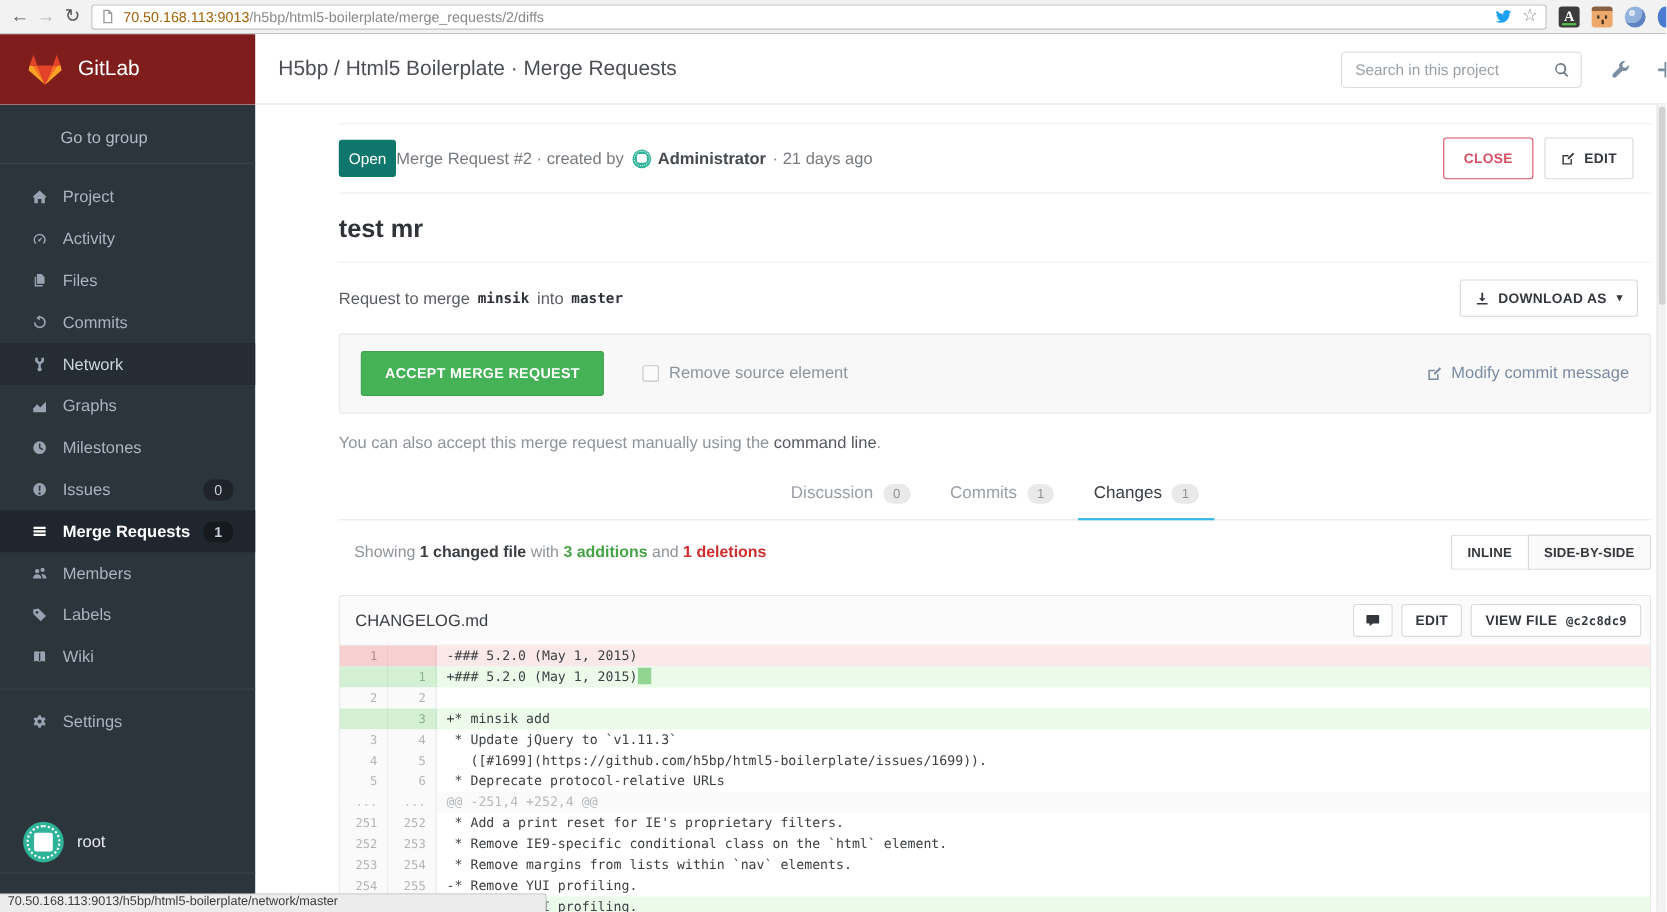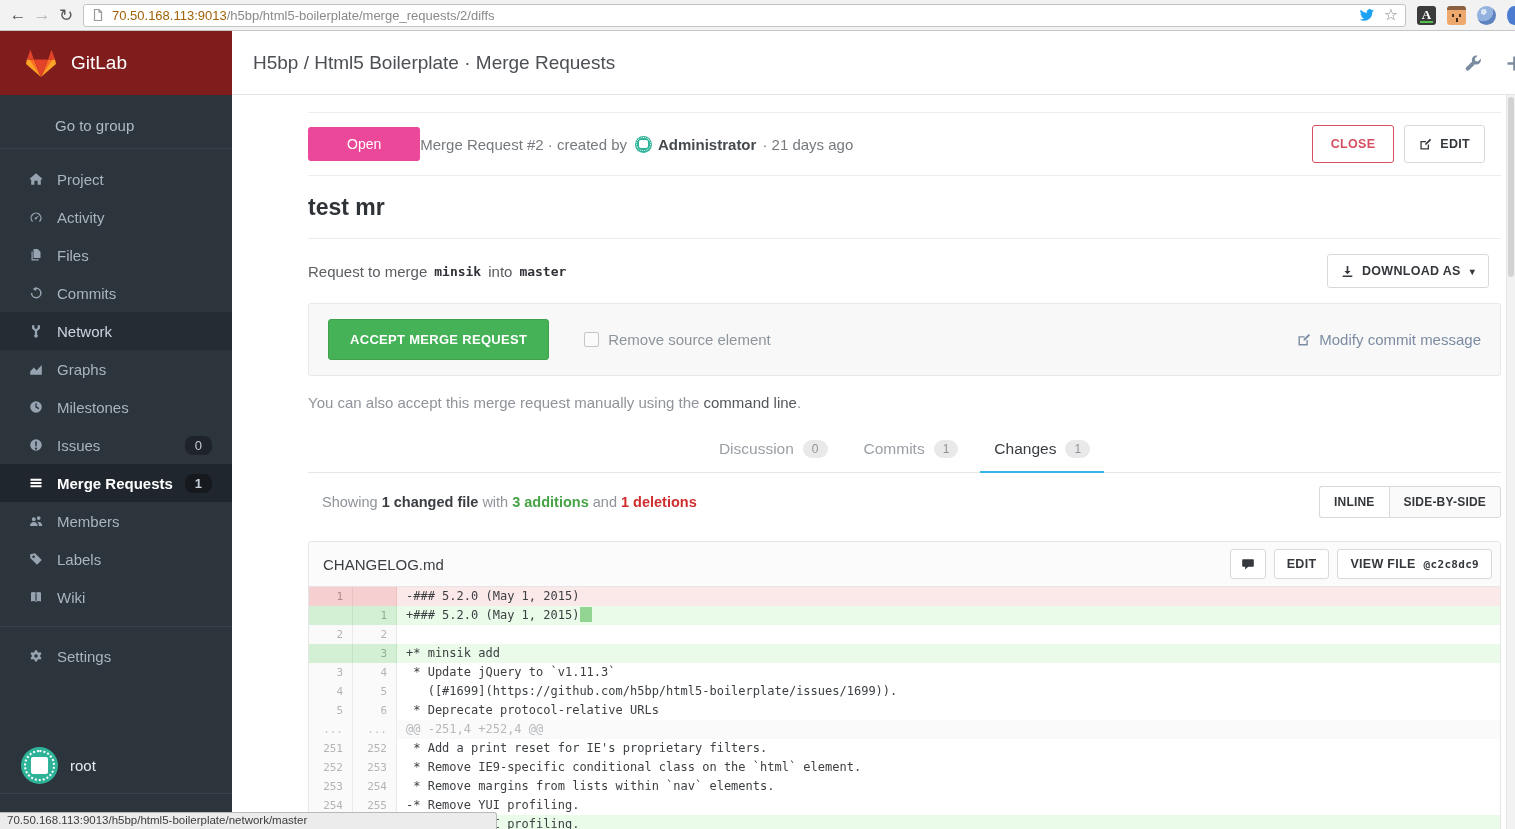--- a/index.html
+++ b/index.html
@@ -84,21 +84,21 @@
 
   
   #main { position:absolute; top:95px; left:232px; right:0; bottom:0; background:#fff; overflow:hidden; }
   #scrollbar { position:absolute; top:0; right:0; width:9px; bottom:0; background:#f2f2f2;
     border-left:1px solid #e5e5e5; z-index:30; }
   #scroll-thumb { position:absolute; top:2px; left:1px; width:6px; height:180px; background:#d2d2d2; border-radius:3px; }
   .container { margin:0 14px 0 76px; }
 
   .state-row { display:flex; align-items:center; margin-top:17px; padding:12px 0 12px;
     border-top:1px solid #ededed; border-bottom:1px solid #ededed; }
-  .status-badge { background:#ec4899; color:#fff; border-radius:3px; padding:9px 39px; font-size:14px; flex:none; }
+  .status-badge { background:#0f766e; color:#fff; border-radius:3px; padding:9px 9px; font-size:14px; flex:none; }
   .state-meta { color:#767a7e; font-size:15px; display:flex; align-items:center; white-space:nowrap; }
   .avatar-sm { width:17px; height:17px; margin:0 6px 0 8px; }
   .avatar-sm.identicon::after { border-width:1px; }
   .author-name { color:#454a4f; font-weight:bold; margin-right:6px; }
   .state-actions { margin-left:auto; margin-right:16px; display:flex; gap:10px; }
   .btn { background:#fff; border:1px solid #d9d9d9; border-radius:3px; color:#34383c;
     font-size:12.5px; font-weight:bold; display:flex; align-items:center; gap:8px; cursor:pointer;
     font-family:"Liberation Sans",sans-serif; letter-spacing:.3px; }
   .btn-close { border-color:#d64f63; color:#d64f63; padding:11px 18px; }
   .btn-edit { padding:11px 14px; }
@@ -208,20 +208,28 @@
         <polygon fill="#e24329" points="18,33 10,13 26,13"></polygon>
         <polygon fill="#e24329" points="2,13 6,2 10,13"></polygon>
         <polygon fill="#e24329" points="26,13 30,2 34,13"></polygon>
       </svg>
     </span>
     <span class="brand">GitLab</span>
   </div>
   <div id="content-header">
     <span class="page-title">H5bp / Html5 Boilerplate · Merge Requests</span>
     <span class="hspacer"></span>
+    <div id="search-box">
+      <input type="text" placeholder="Search in this project" style="">
+      <span class="search-glass">
+          <svg class="svgi" viewBox="0 0 14 14" style="width:15px;height:15px">
+            <path fill-rule="evenodd" d="M6.2 1.2a4.8 4.8 0 0 1 3.7 7.9l2.9 2.9-1 1-2.9-2.9a4.8 4.8 0 1 1-2.7-8.9Zm0 1.5a3.3 3.3 0 1 0 0 6.6 3.3 3.3 0 0 0 0-6.6Z"></path>
+          </svg>
+        </span>
+    </div>
     <span class="hdr-icon">
         <svg class="svgi" viewBox="0 0 14 14">
           <path d="M12.9 3.1a3.6 3.6 0 0 1-4.7 4.5L3.4 12.4a1.6 1.6 0 0 1-2.3-2.3L5.9 5.3a3.6 3.6 0 0 1 4.5-4.7L8.1 2.9l.4 2.1 2.1.4Z"></path>
         </svg>
       </span>
     <span class="hdr-icon plus-cut">
         <svg class="svgi" viewBox="0 0 14 14">
           <path d="M5.9 1.2h2.2v4.7h4.7v2.2H8.1v4.7H5.9V8.1H1.2V5.9h4.7Z"></path>
         </svg>
       </span>

